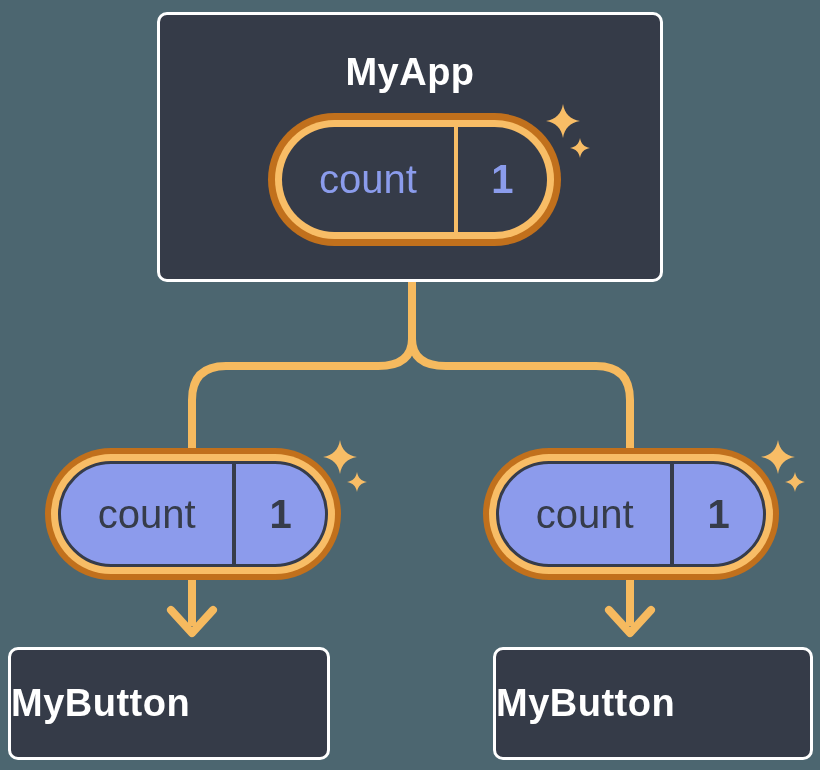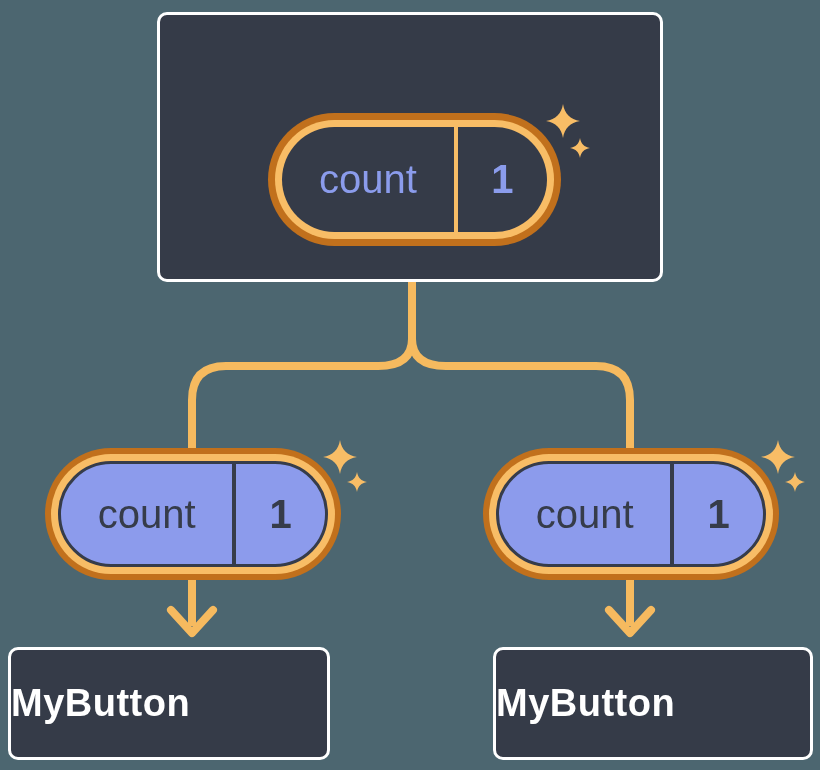--- a/index.html
+++ b/index.html
@@ -129,20 +129,21 @@
   <svg class="connectors" width="820" height="770" viewBox="0 0 820 770">
     <path class="fork-path" d="M412,281 V339 Q412,366 378,366 H226 Q192,366 192,400 V460"></path>
     <path class="fork-path" d="M412,281 V339 Q412,366 446,366 H596 Q630,366 630,400 V460"></path>
     <path class="arrow-shaft" d="M192,558 V626"></path>
     <path class="arrow-head" d="M171,610 L192,633 L213,610"></path>
     <path class="arrow-shaft" d="M630,558 V626"></path>
     <path class="arrow-head" d="M609,610 L630,633 L651,610"></path>
   </svg>
 
   <div class="node node-root">
+    <div class="node-title">MyApp</div>
 
     <div class="pill pill-dark">
       <div class="pill-mid">
         <div class="pill-core">
           <div class="cell cell-name">count</div>
           <div class="divider"></div>
           <div class="cell cell-value">1</div>
         </div>
       </div>
       <span class="sparkle big">

